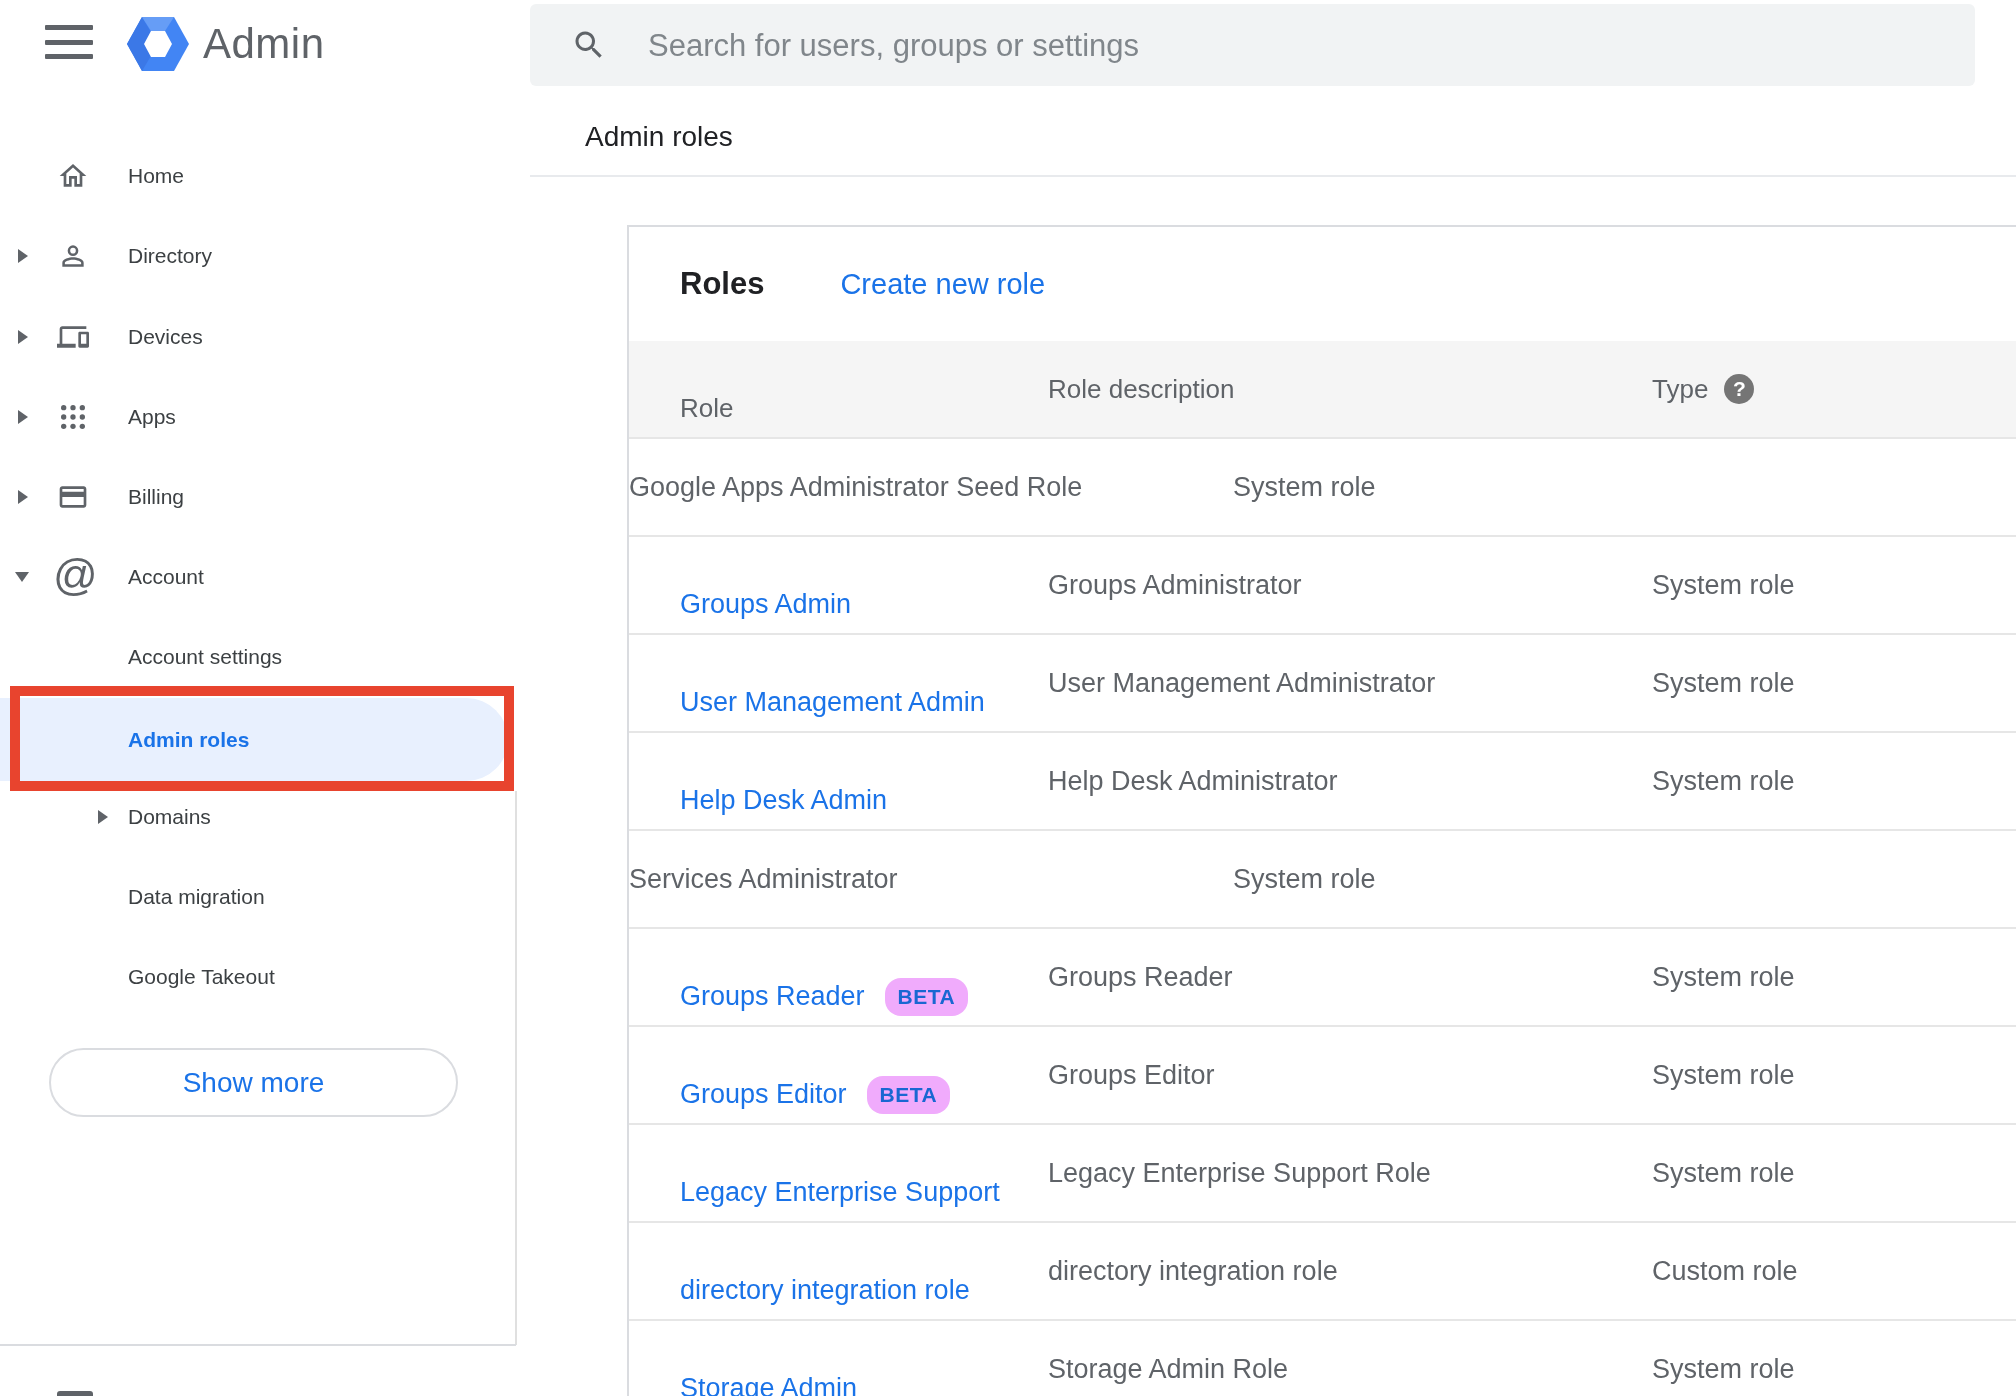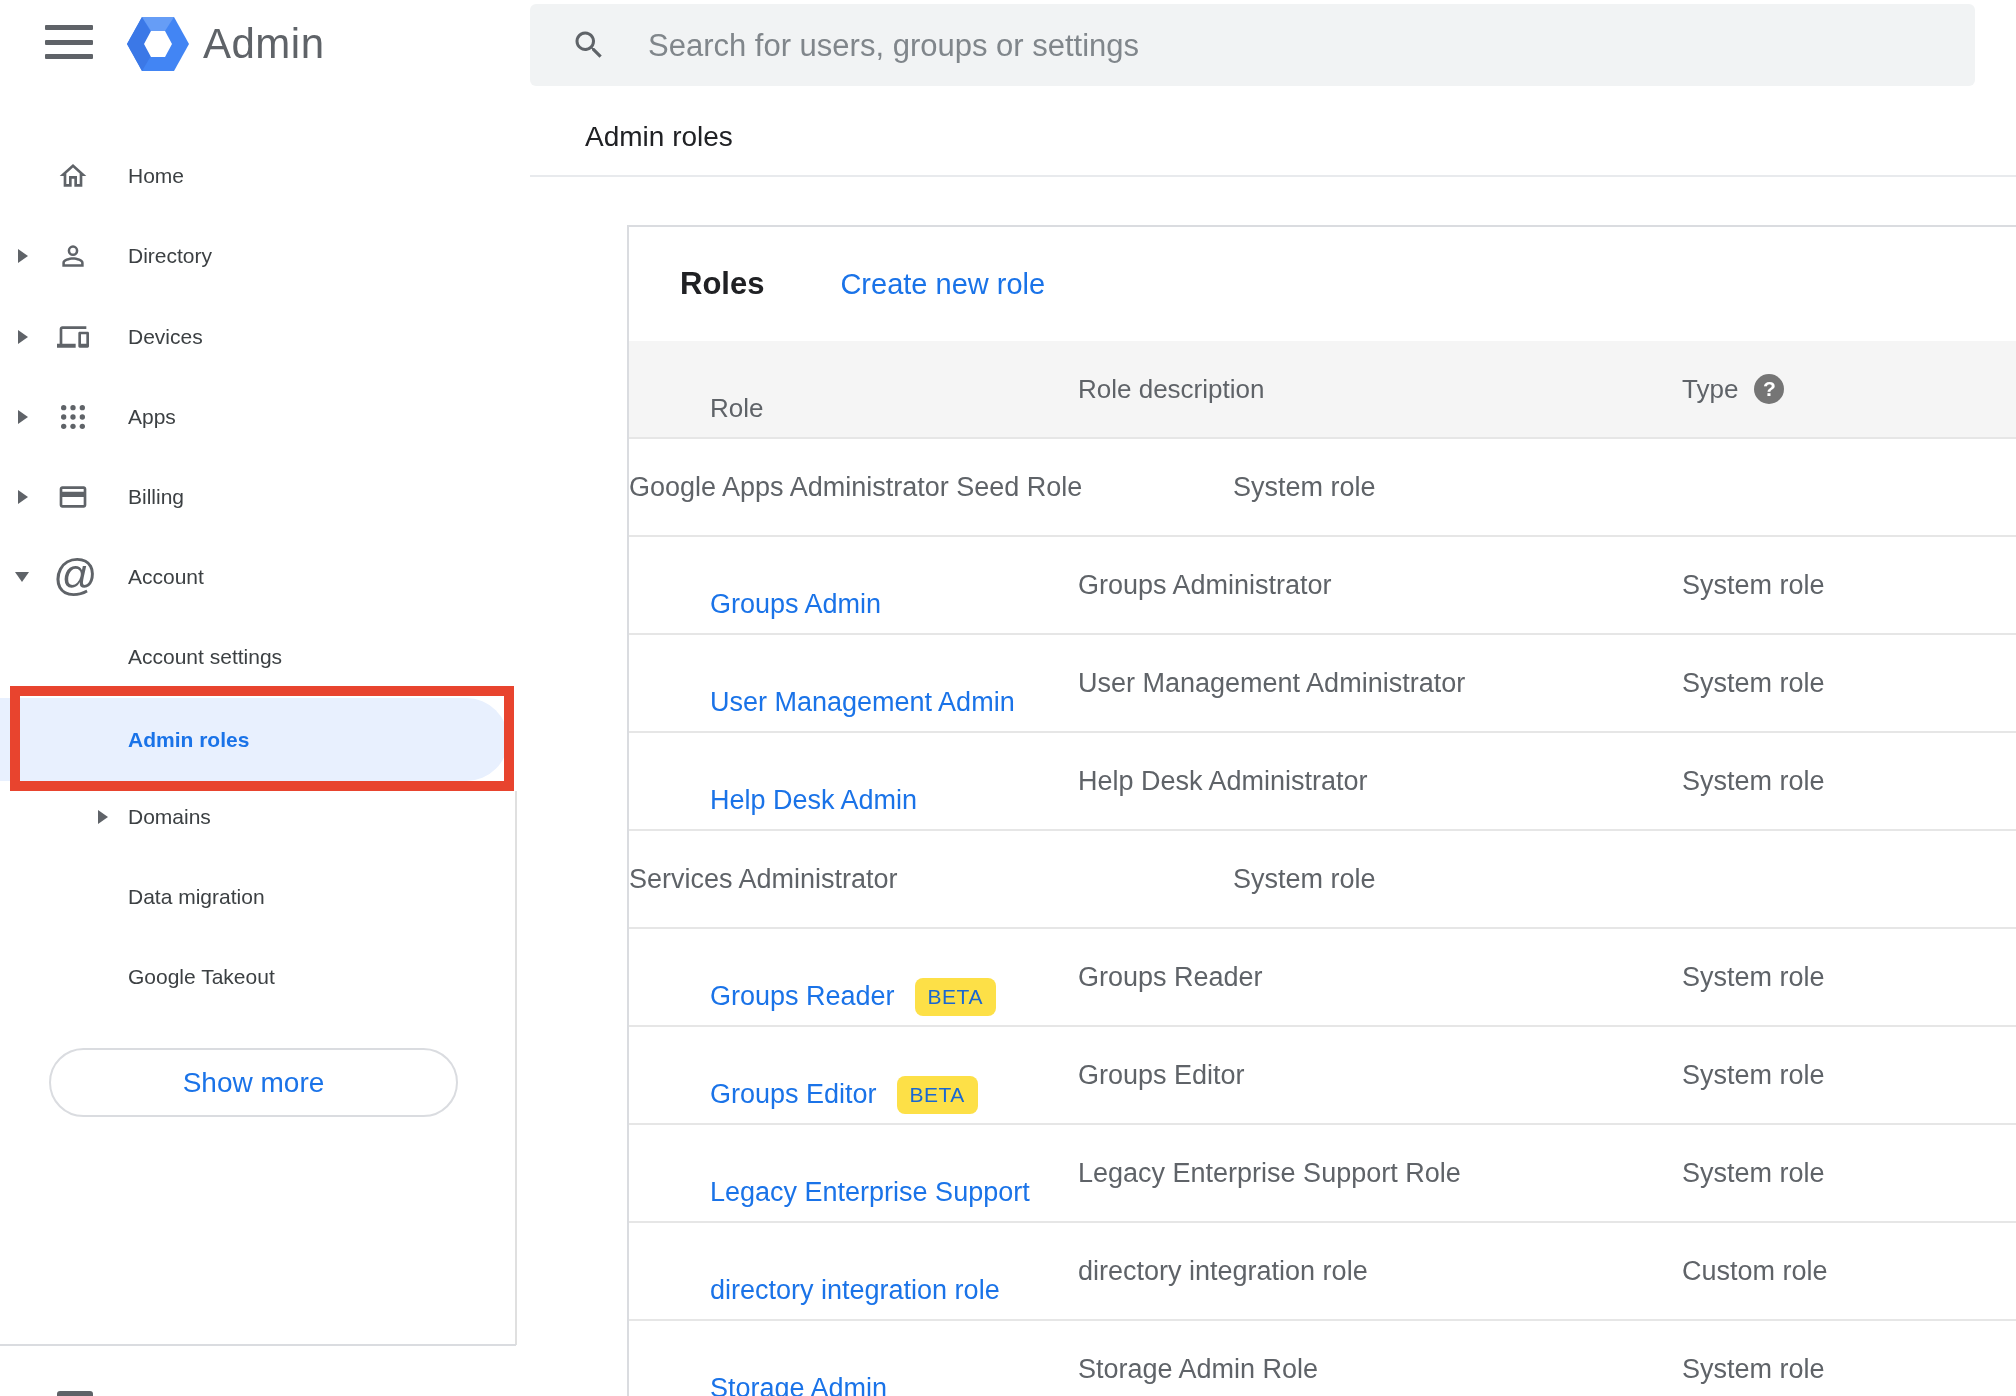--- a/index.html
+++ b/index.html
@@ -42,30 +42,30 @@
   .breadcrumb{position:absolute;left:585px;top:121px;font-size:28px;color:#202124;}
   .breadcrumb-divider{position:absolute;left:530px;top:175px;width:1486px;height:2px;background:#e8eaed;}
   
   #roles-card{position:absolute;left:627px;top:225px;width:1389px;height:1260px;background:#fff;
        border-left:2px solid #dadce0;border-top:2px solid #dadce0;box-sizing:border-box;}
   .card-header{height:114px;display:flex;align-items:center;padding-left:51px;}
   .card-title{font-size:31px;font-weight:700;color:#202124;}
   .create-link{font-size:29px;color:#1a73e8;text-decoration:none;margin-left:76px;cursor:pointer;}
   .thead{height:96px;background:#f5f5f5;display:flex;align-items:center;font-size:26px;color:#5f6368;
        border-bottom:2px solid #e6e6e6;box-sizing:content-box;}
-  .c1{width:368px;padding-left:81px;flex:none;margin-top:39px;}
+  .c1{width:368px;padding-left:51px;flex:none;margin-top:39px;}
   .c2{width:604px;flex:none;}
   .c3{flex:1;display:flex;align-items:flex-start;}
   .help{width:30px;height:30px;border-radius:50%;background:#757575;color:#fff;font-size:21px;font-weight:700;
        display:inline-flex;align-items:center;justify-content:center;margin-left:16px;cursor:pointer;}
   .trow{height:96px;display:flex;align-items:center;border-bottom:2px solid #e6e6e6;}
   .role-cell{display:flex;align-items:center;}
   .role-link{font-size:27px;color:#1a73e8;text-decoration:none;cursor:pointer;white-space:nowrap;}
-  .beta{margin-left:20px;background:#fde047;color:#1967d2;font-size:21px;font-weight:400;letter-spacing:0.5px;
-       padding:7px 13px;border-radius:8px;}
+  .beta{margin-left:20px;background:#f0abfc;color:#1967d2;font-size:21px;font-weight:700;letter-spacing:0.5px;
+       padding:7px 13px;border-radius:16px;}
   .desc,.type{font-size:27px;color:#5f6368;white-space:nowrap;}
 </style>
 </head>
 <body>
 
 <div id="screen">
 
   <aside id="sidebar">
     <button class="hamburger">
       <span></span>

